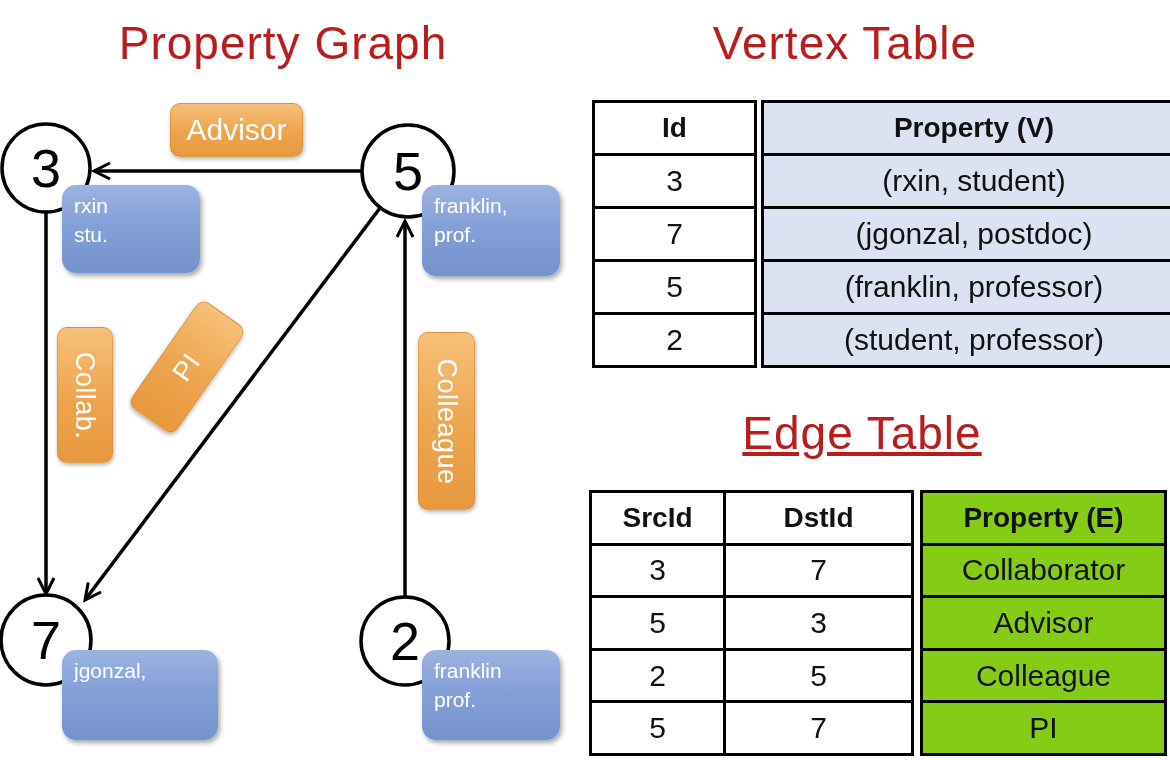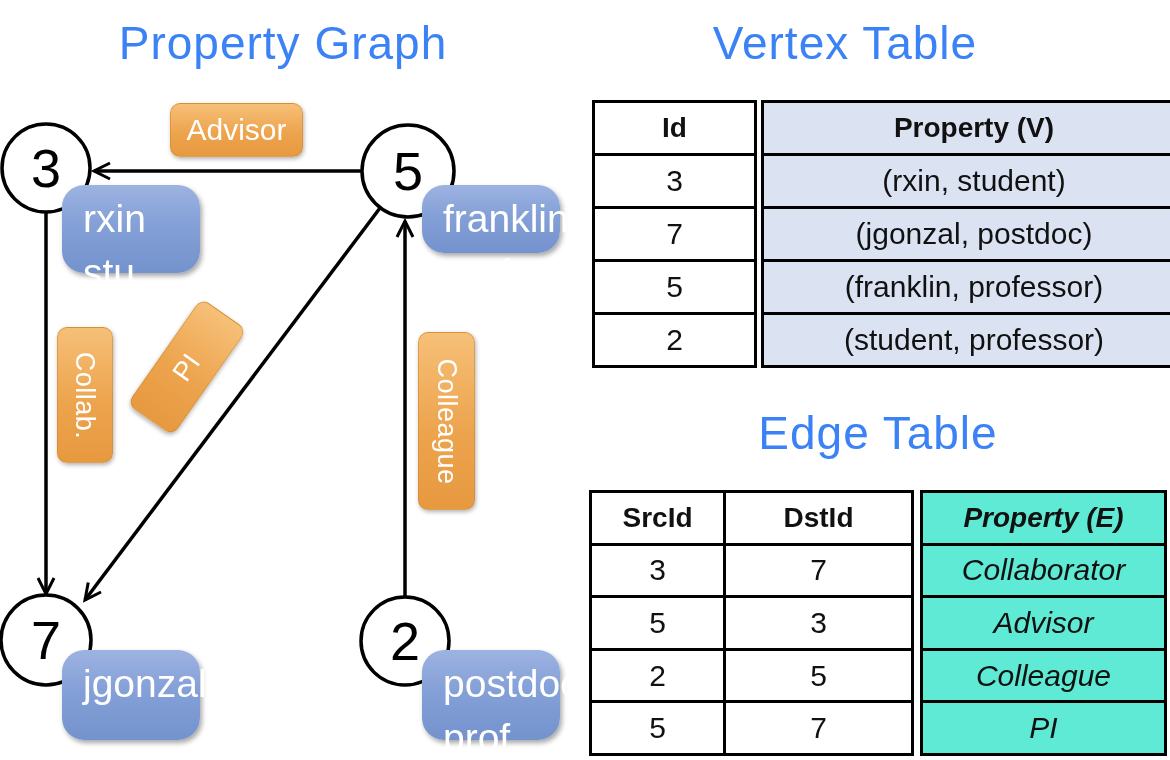--- a/index.html
+++ b/index.html
@@ -2,52 +2,52 @@
 <html><head>
 <meta charset="utf-8">
 <style>
   html,body{margin:0;padding:0;background:#fff;}
   .stage{
     position:relative;width:1170px;height:760px;background:#fff;overflow:hidden;
     font-family:"Liberation Sans", sans-serif;color:#111;
   }
   .big-title{
     position:absolute;text-align:center;font-size:46px;font-weight:400;
-    letter-spacing:1px;color:#3b82f6;white-space:nowrap;
+    letter-spacing:1px;color:#b91c1c;white-space:nowrap;
   }
   svg.graph{position:absolute;left:0;top:0;}
 
   .node-num{
     position:absolute;width:80px;text-align:center;font-size:54px;color:#000;line-height:1;
   }
 
   .vbox{
-    position:absolute;box-sizing:border-box;border-radius:22px;color:#fff;
+    position:absolute;box-sizing:border-box;border-radius:14px;color:#fff;
     background:linear-gradient(180deg,#9db3e1 0%,#84a0d7 45%,#7492cd 100%);
     box-shadow:2px 3px 5px rgba(0,0,0,0.35);
-    font-size:39px;line-height:1.38;padding:7px 8px 6px 21px;
+    font-size:21px;line-height:1.38;padding:7px 8px 6px 12px;
   }
 
   .badge{
     position:absolute;box-sizing:border-box;border-radius:10px;color:#fff;
     background:linear-gradient(180deg,#f6c078 0%,#eda44e 55%,#e7993f 100%);
     border:1px solid rgba(205,135,45,0.55);
     box-shadow:1px 2px 4px rgba(0,0,0,0.3);
     display:flex;align-items:center;justify-content:center;
   }
   .badge .h-text{font-size:30px;white-space:nowrap;}
   .badge .v-text{transform:rotate(90deg);font-size:27px;white-space:nowrap;letter-spacing:0.5px;}
   .badge .vu-text{transform:rotate(-90deg);font-size:27px;white-space:nowrap;letter-spacing:0.5px;}
 
   .tbox{
     position:absolute;box-sizing:border-box;border:3px solid #000;background:#fff;
     display:flex;flex-direction:column;
   }
   .tbox.bluefill{background:#dbe3f3;}
-  .tbox.tanfill{background:#5eead4;font-style:italic;}
+  .tbox.tanfill{background:#84cc16;}
   .trow{
     flex:1;display:flex;align-items:center;justify-content:center;
     font-size:30px;border-top:3px solid #000;
   }
   .trow:first-child{border-top:none;}
   .trow.hdr{font-weight:bold;font-size:28px;}
   .split{display:flex;align-items:stretch;justify-content:stretch;padding:0;}
   .split .c1{width:131px;border-right:3px solid #000;display:flex;align-items:center;justify-content:center;}
   .split .c2{flex:1;display:flex;align-items:center;justify-content:center;}
 </style>
@@ -94,29 +94,29 @@
   </div>
 
   <div class="badge" style="left:418px;top:332px;width:57px;height:178px;">
     <span class="v-text">Colleague</span>
   </div>
 
   <div class="vbox" style="left:62px;top:185px;width:138px;height:88px;">
     <div>rxin</div>
     <div>stu.</div>
   </div>
-  <div class="vbox" style="left:422px;top:185px;width:138px;height:68px;">
+  <div class="vbox" style="left:422px;top:185px;width:138px;height:91px;">
     <div>franklin,</div>
     <div>prof.</div>
   </div>
-  <div class="vbox" style="left:62px;top:650px;width:138px;height:90px;">
+  <div class="vbox" style="left:62px;top:650px;width:156px;height:90px;">
     <div>jgonzal,</div>
   </div>
   <div class="vbox" style="left:422px;top:650px;width:138px;height:90px;">
-    <div>postdoc</div>
+    <div>franklin</div>
     <div>prof.</div>
   </div>
 
   <div class="big-title" style="left:592px;top:16px;width:506px;">Vertex Table</div>
 
   <div class="tbox" style="left:592px;top:100px;width:165px;height:268px;">
     <div class="trow hdr">Id</div>
     <div class="trow">3</div>
     <div class="trow">7</div>
     <div class="trow">5</div>
@@ -124,21 +124,21 @@
   </div>
 
   <div class="tbox bluefill" style="left:761px;top:100px;width:426px;height:268px;">
     <div class="trow hdr">Property (V)</div>
     <div class="trow">(rxin, student)</div>
     <div class="trow">(jgonzal, postdoc)</div>
     <div class="trow">(franklin, professor)</div>
     <div class="trow">(student, professor)</div>
   </div>
 
-  <div class="big-title" style="left:640px;top:406px;width:476px;">Edge Table</div>
+  <div class="big-title" style="left:624px;top:406px;width:476px;text-decoration:underline;">Edge Table</div>
 
   <div class="tbox" style="left:589px;top:490px;width:325px;height:266px;">
     <div class="trow hdr split">
       <div class="c1">SrcId</div>
       <div class="c2">DstId</div>
     </div>
     <div class="trow split">
       <div class="c1">3</div>
       <div class="c2">7</div>
     </div>

